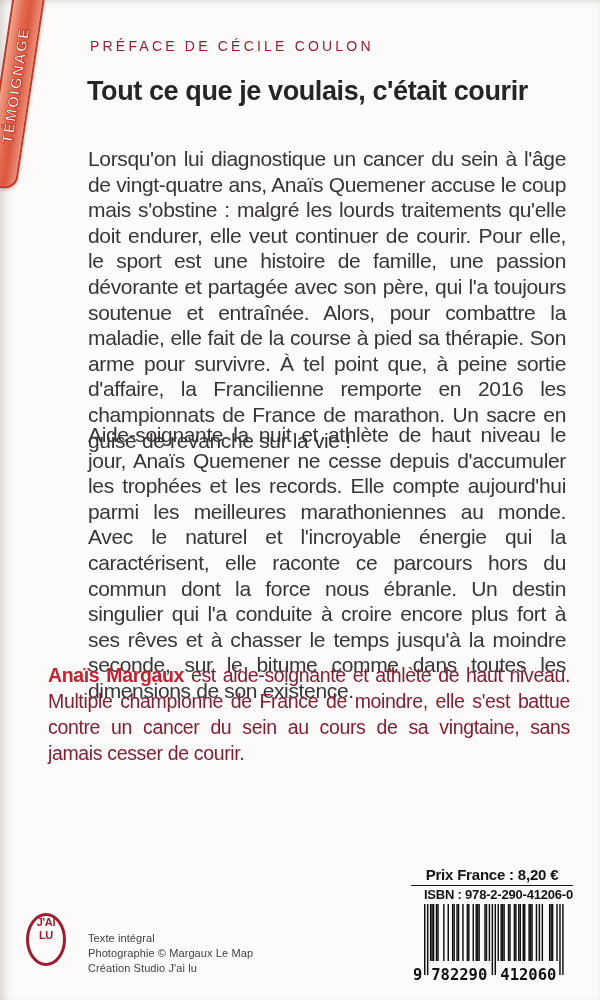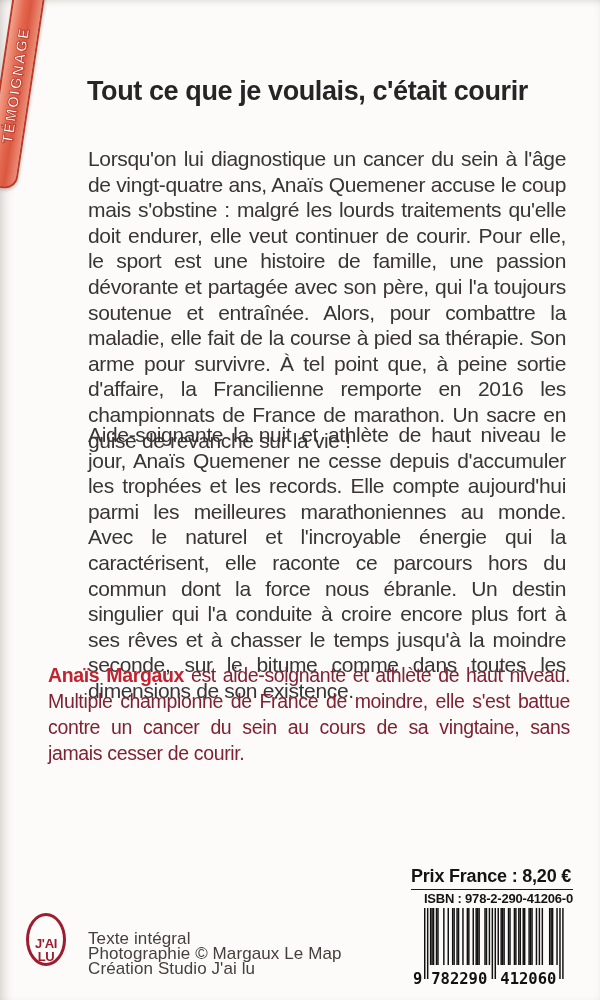--- a/index.html
+++ b/index.html
@@ -59,50 +59,51 @@
     text-align:justify;color:var(--note,#7f2133);
   }
   .author-note .name{font-weight:700;color:var(--accent,#c12430);}
   
   .logo{
     position:absolute;left:26px;top:913px;
     width:40px;height:53px;
     border:3.5px solid var(--logo,#9e1c2f);
     border-radius:50%;
     background:#fdfcfa;
-    display:flex;flex-direction:column;align-items:center;justify-content:flex-end;
+    display:flex;flex-direction:column;align-items:center;justify-content:flex-start;
     box-sizing:border-box;
     color:var(--logo,#9e1c2f);
-    font-weight:700;font-size:13px;line-height:13px;letter-spacing:-.3px;
+    font-weight:700;font-size:11px;line-height:13px;letter-spacing:-.3px;
   }
   .credits{
     position:absolute;left:88px;top:931px;
-    font-size:17px;line-height:15px;letter-spacing:.1px;
+    font-size:11px;line-height:15px;letter-spacing:.1px;
     color:#45403d;
   }
   
   .commerce{position:absolute;left:411px;top:866px;width:162px;color:#141414;}
-  .price{font-size:18px;font-weight:700;text-align:left;letter-spacing:-.2px;padding-bottom:2px;}
+  .price{font-size:15px;font-weight:700;text-align:center;letter-spacing:-.2px;padding-bottom:2px;}
   .rule{border:0;border-top:1.6px solid #1a1a1a;margin:0;}
   .isbn{font-size:13px;font-weight:700;text-align:right;letter-spacing:-.2px;margin-top:1px;}
   .barcode{display:block;margin:2px auto 0;}
   .barcode text{
     font-family:"DejaVu Sans Mono",monospace;
     font-weight:700;font-size:15.5px;fill:#111;
   }
 </style>
 </head>
 <body>
 
 <div class="page">
 
   <div class="ribbon">
     <span>TÉMOIGNAGE</span>
   </div>
 
+  <div class="preface">PRÉFACE DE CÉCILE COULON</div>
 
   <h1 class="title" style="margin:0">Tout ce que je voulais, c'était courir</h1>
 
   <p class="body-par par1" style="margin:0">Lorsqu'on lui diagnostique un cancer du sein à l'âge de vingt-quatre ans, Anaïs Quemener accuse le coup mais s'obstine : malgré les lourds traitements qu'elle doit endurer, elle veut continuer de courir. Pour elle, le sport est une histoire de famille, une passion dévorante et partagée avec son père, qui l'a toujours soutenue et entraînée. Alors, pour combattre la maladie, elle fait de la course à pied sa thérapie. Son arme pour survivre. À tel point que, à peine sortie d'affaire, la Francilienne remporte en 2016 les championnats de France de marathon. Un sacre en guise de revanche sur la vie !</p>
 
   <p class="body-par par2" style="margin:0">Aide-soignante la nuit et athlète de haut niveau le jour, Anaïs Quemener ne cesse depuis d'accumuler les trophées et les records. Elle compte aujourd'hui parmi les meilleures marathoniennes au monde. Avec le naturel et l'incroyable énergie qui la caractérisent, elle raconte ce parcours hors du commun dont la force nous ébranle. Un destin singulier qui l'a conduite à croire encore plus fort à ses rêves et à chasser le temps jusqu'à la moindre seconde, sur le bitume comme dans toutes les dimensions de son existence.</p>
 
   <p class="author-note" style="margin:0"><span class="name">Anaïs Margaux</span><span> est aide-soignante et athlète de haut niveau. Multiple championne de France de moindre, elle s'est battue contre un cancer du sein au cours de sa vingtaine, sans jamais cesser de courir.</span></p>
 
   <div class="logo">

